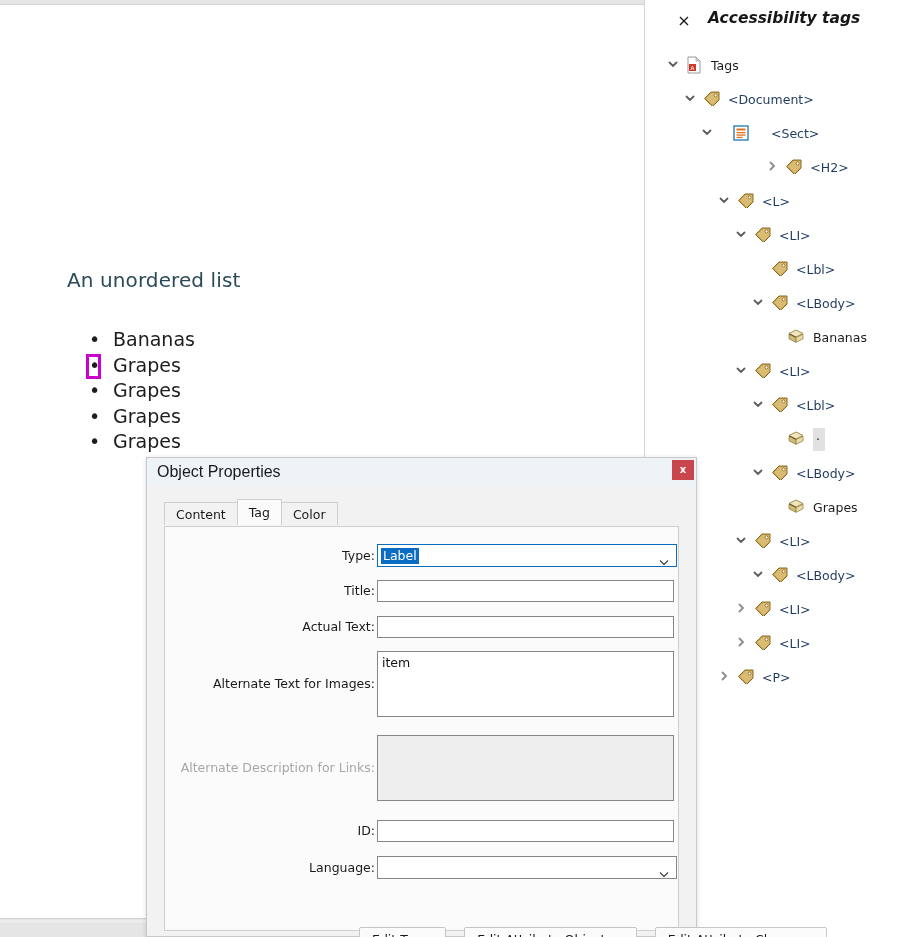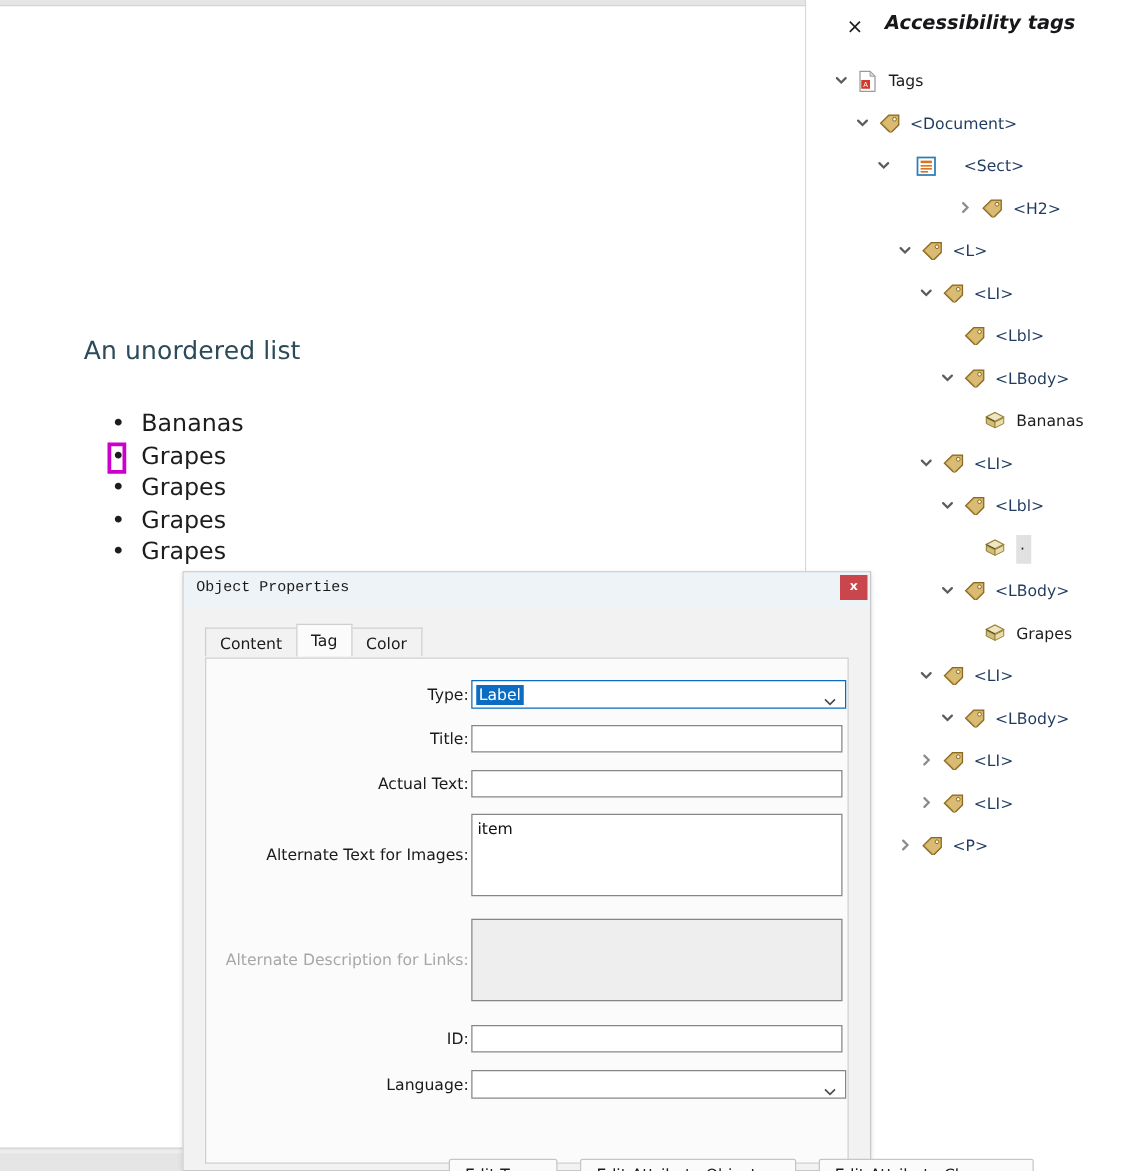--- a/index.html
+++ b/index.html
@@ -197,23 +197,23 @@
   #dialog-titlebar {
     position: absolute;
     left: 0; top: 0;
     width: 549px;
     height: 28px;
     background: #eef3f7;
   }
   #dialog-title {
     position: absolute;
     left: 10px; top: 5px;
-    font-size: 12px;
+    font-size: 16px;
     color: #1a1a1a;
-    font-family: Liberation Mono, monospace;
+    font-family: Liberation Sans, sans-serif;
   }
   #dialog-close {
     position: absolute;
     right: 2px; top: 2px;
     width: 22px; height: 20px;
     background: #c9474c;
     color: #ffffff;
     font-size: 10px;
     font-weight: bold;
     line-height: 20px;

